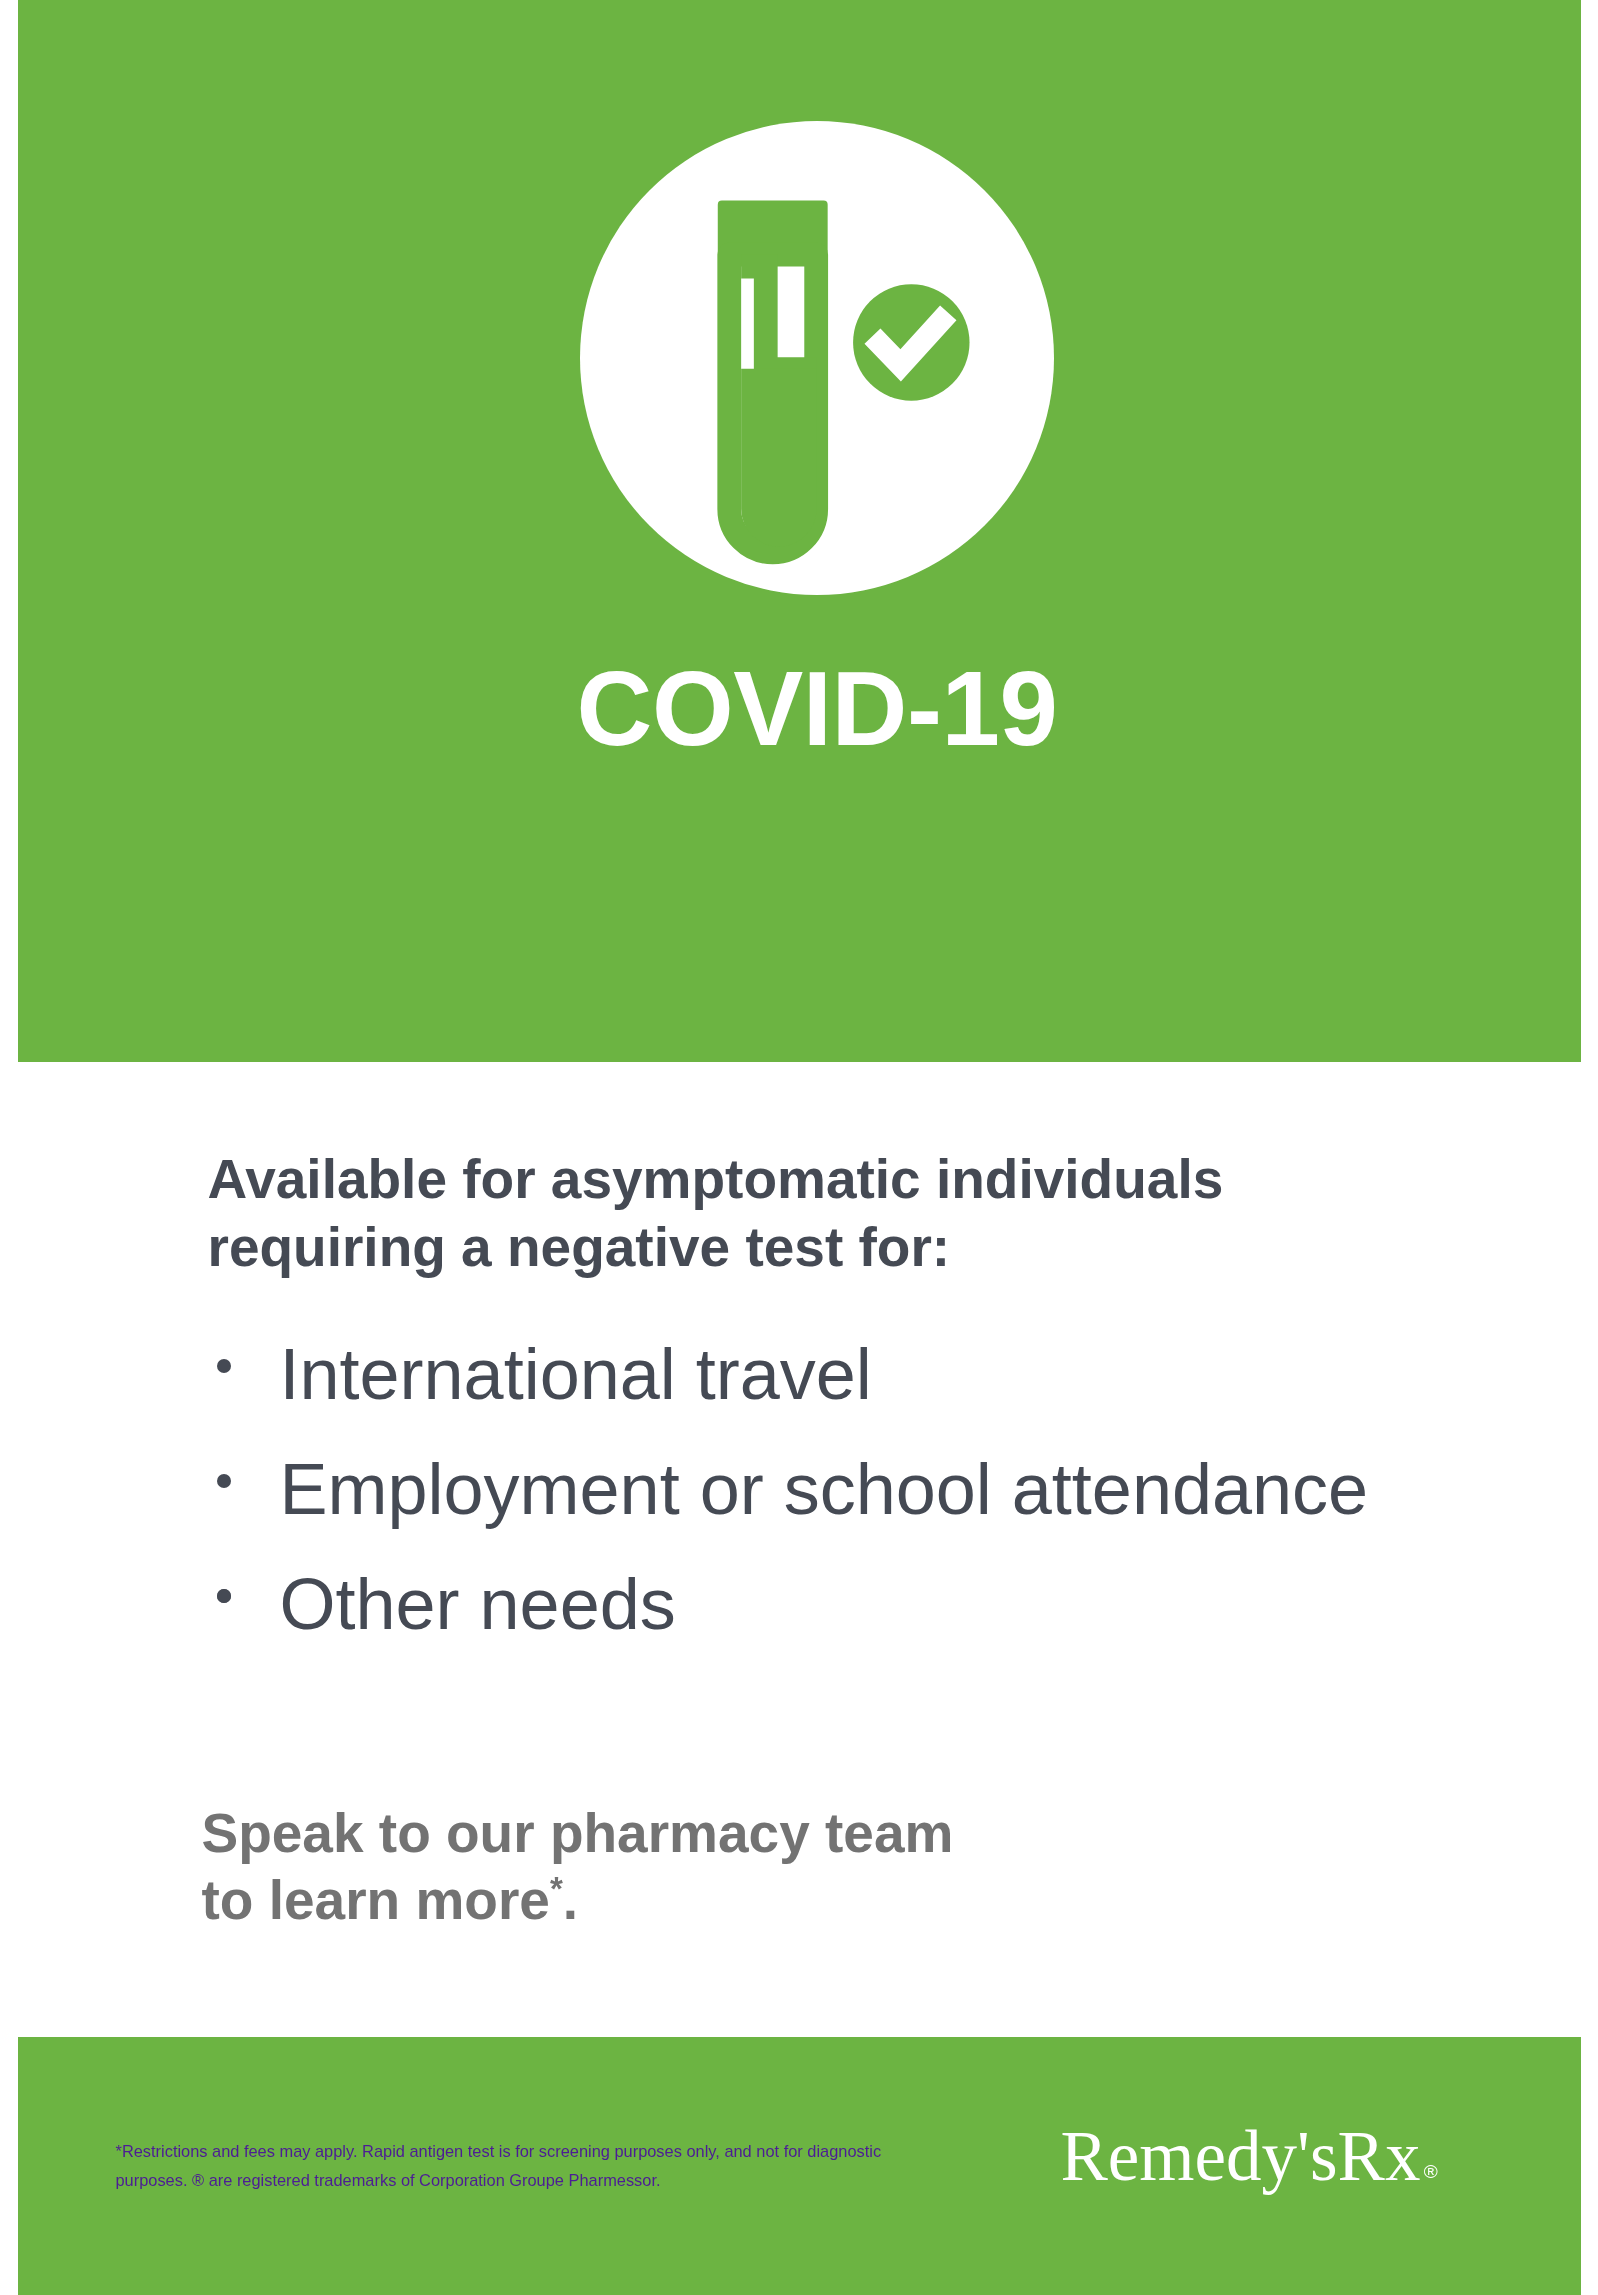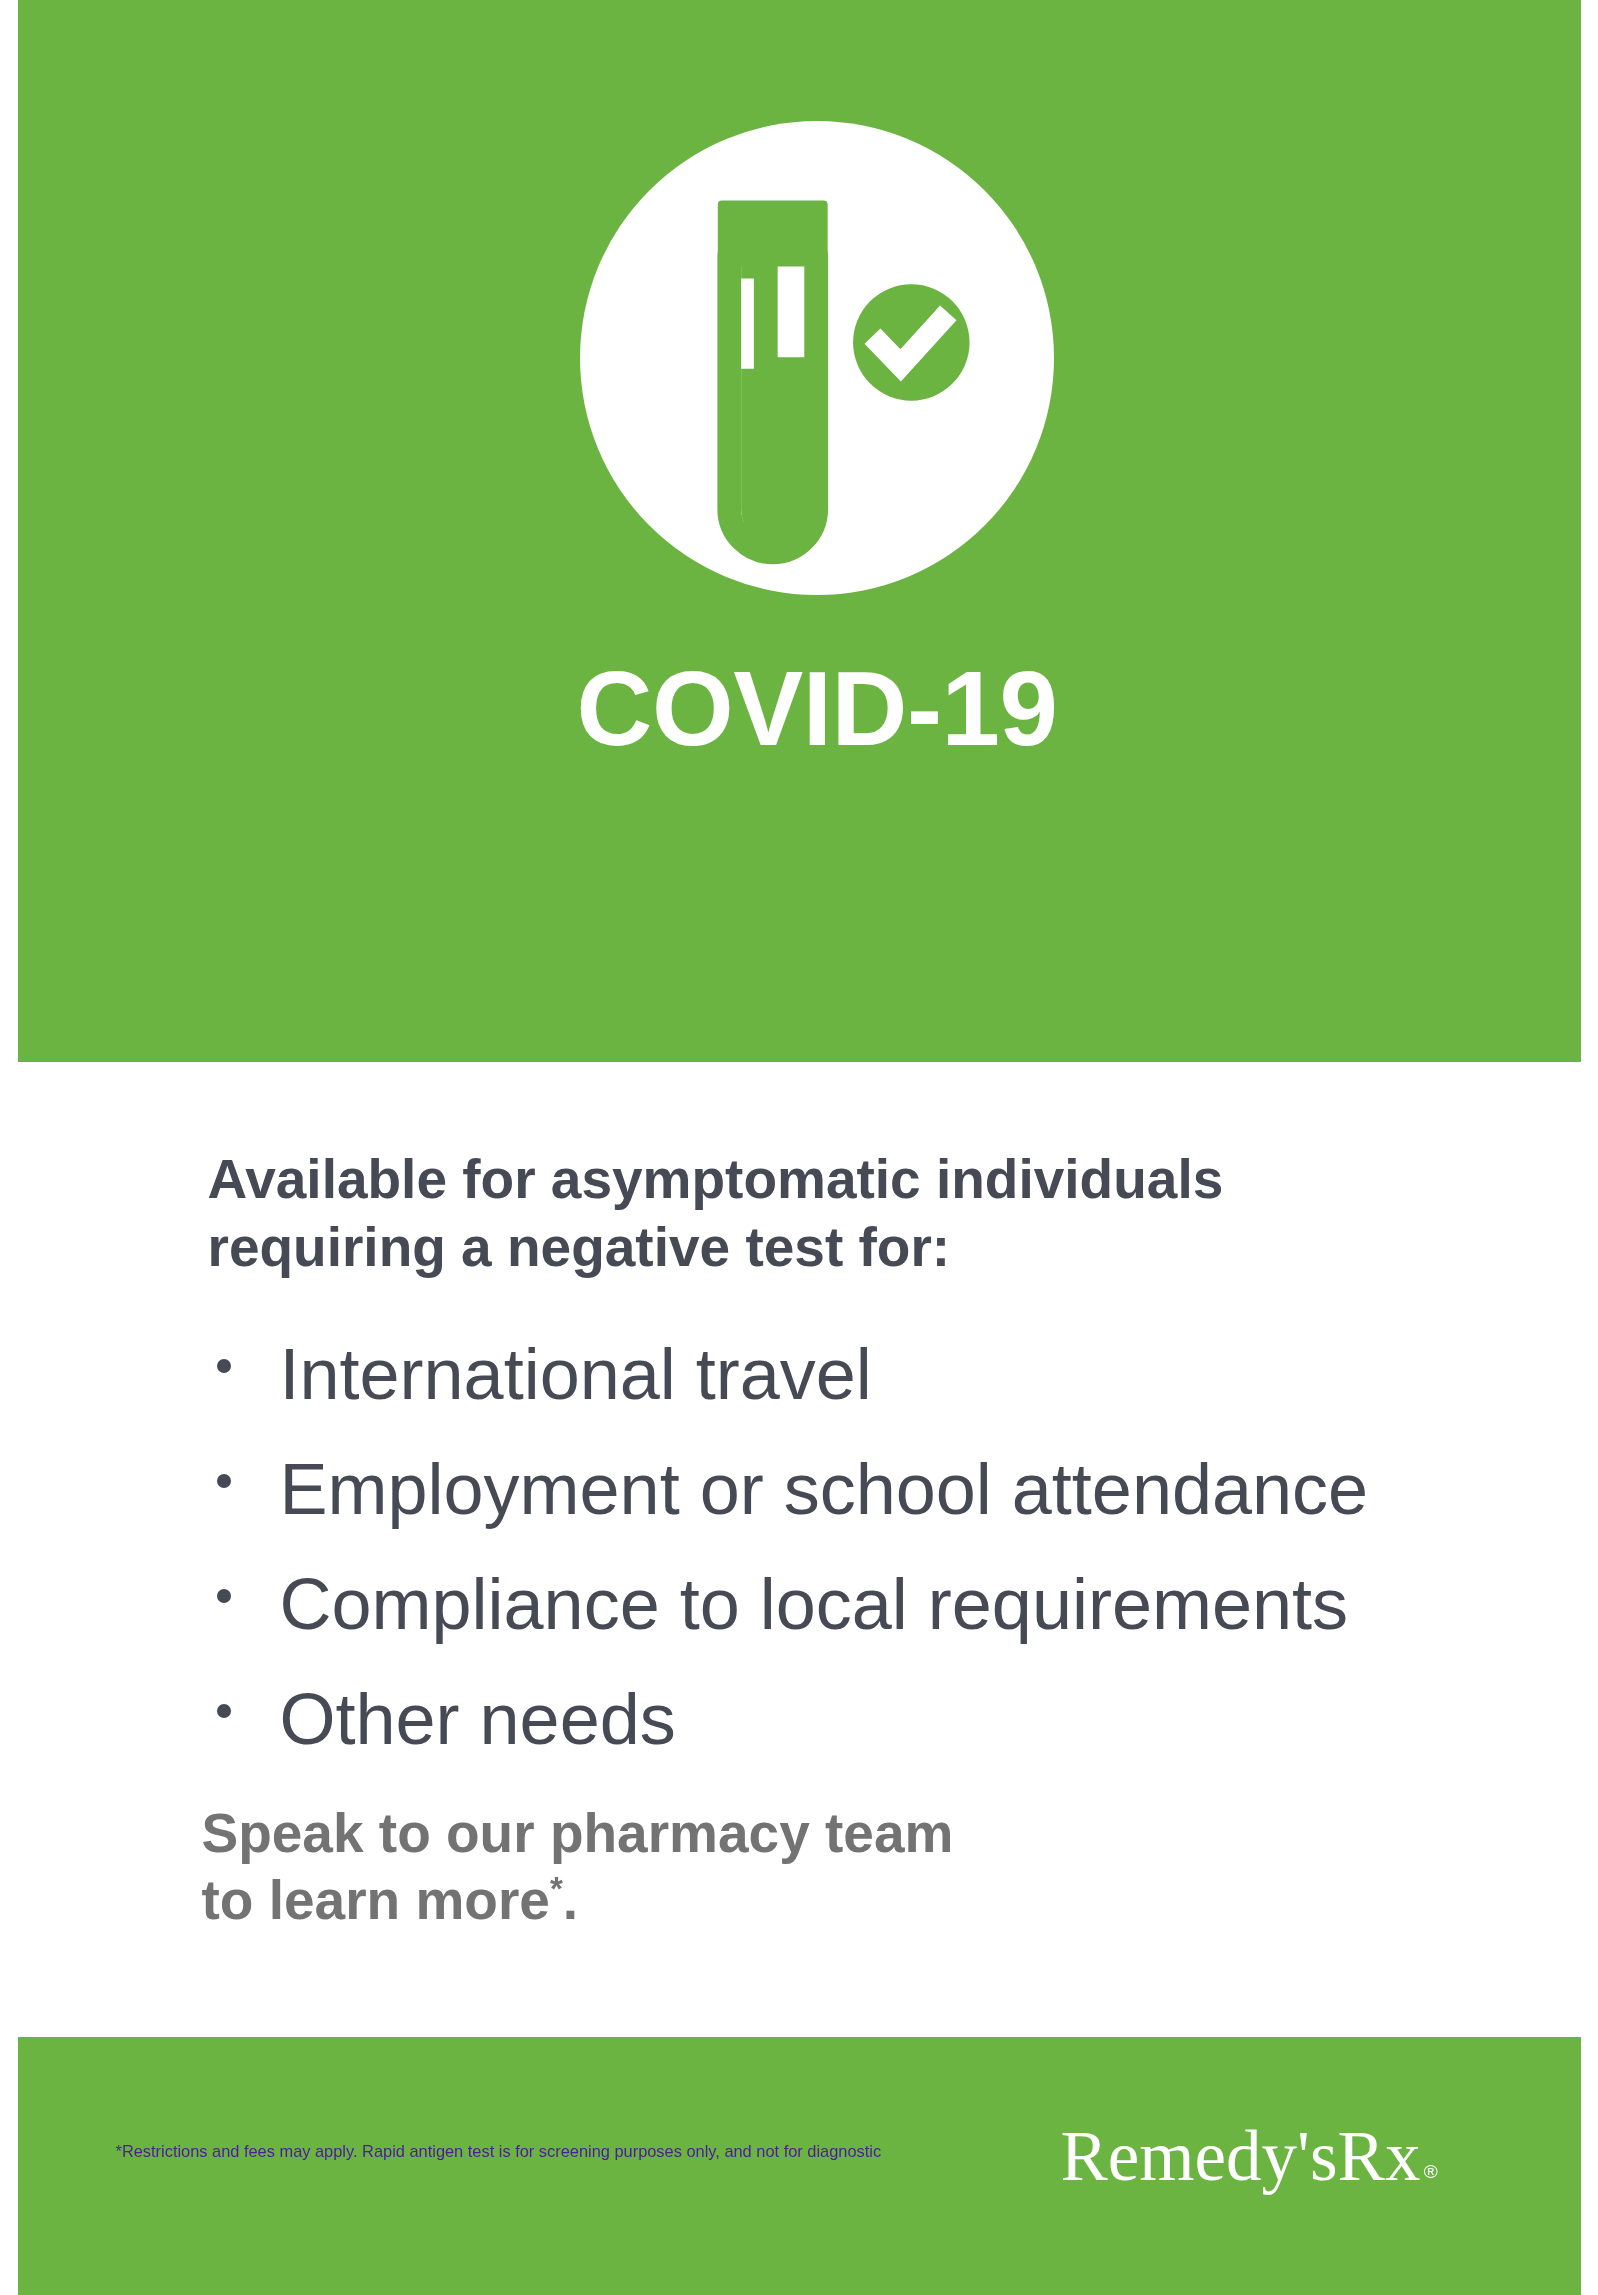--- a/index.html
+++ b/index.html
@@ -238,39 +238,39 @@
       <li class="bullet-item">
         <span class="bullet-dot"></span>
         <span>International travel</span>
       </li>
       <li class="bullet-item">
         <span class="bullet-dot"></span>
         <span>Employment or school attendance</span>
       </li>
       <li class="bullet-item">
         <span class="bullet-dot"></span>
-        <span>Compliance to local requirements</span>
       </li>
       <li class="bullet-item">
         <span class="bullet-dot"></span>
         <span>Other needs</span>
       </li>
     </ul>
 
     <div class="cta">
       <div>Speak to our pharmacy team</div>
       <div><span>to learn more</span><span class="asterisk">*</span><span>.</span></div>
     </div>
 
   </div>
 
   <div class="footer-band">
 
     <div class="disclaimer">
       <div>*Restrictions and fees may apply. Rapid antigen test is for screening purposes only, and not for diagnostic</div>
+      <div>purposes. ® are registered trademarks of Corporation Groupe Pharmessor.</div>
     </div>
 
     <div class="brand-logo"><span>Remedy'sRx</span><span class="reg">®</span></div>
 
   </div>
 
 </div>
 
 
 </body></html>

